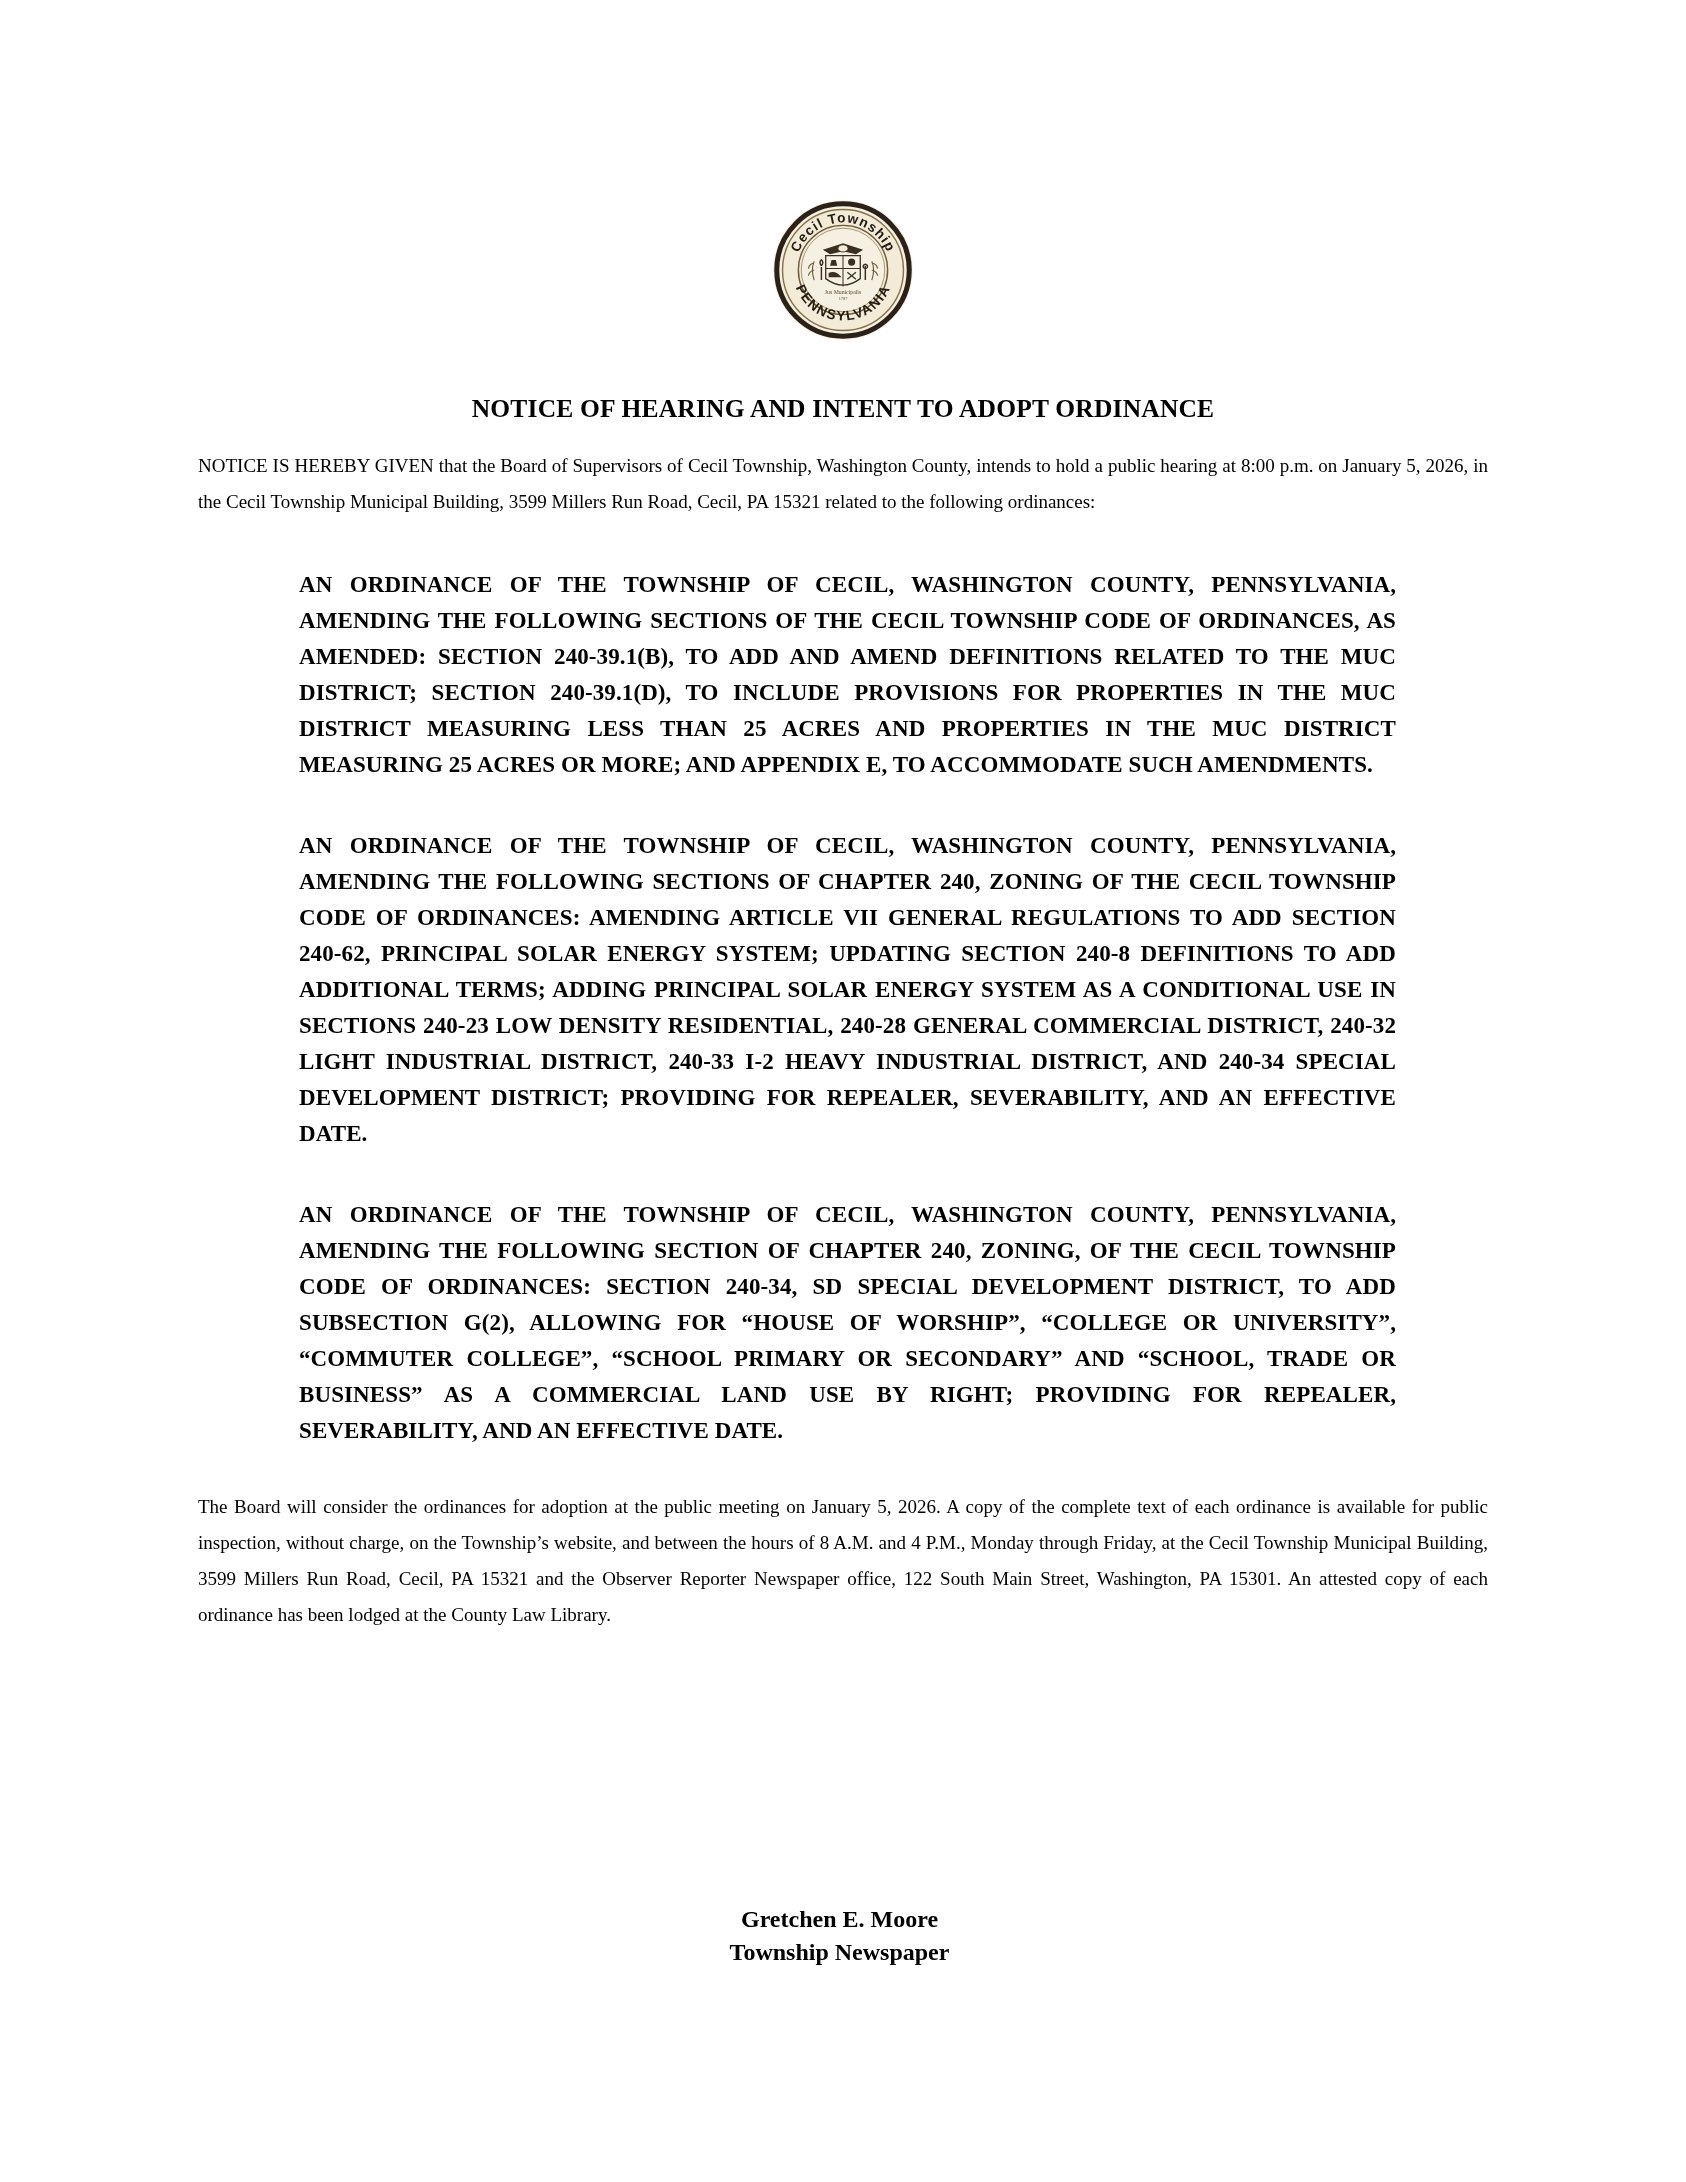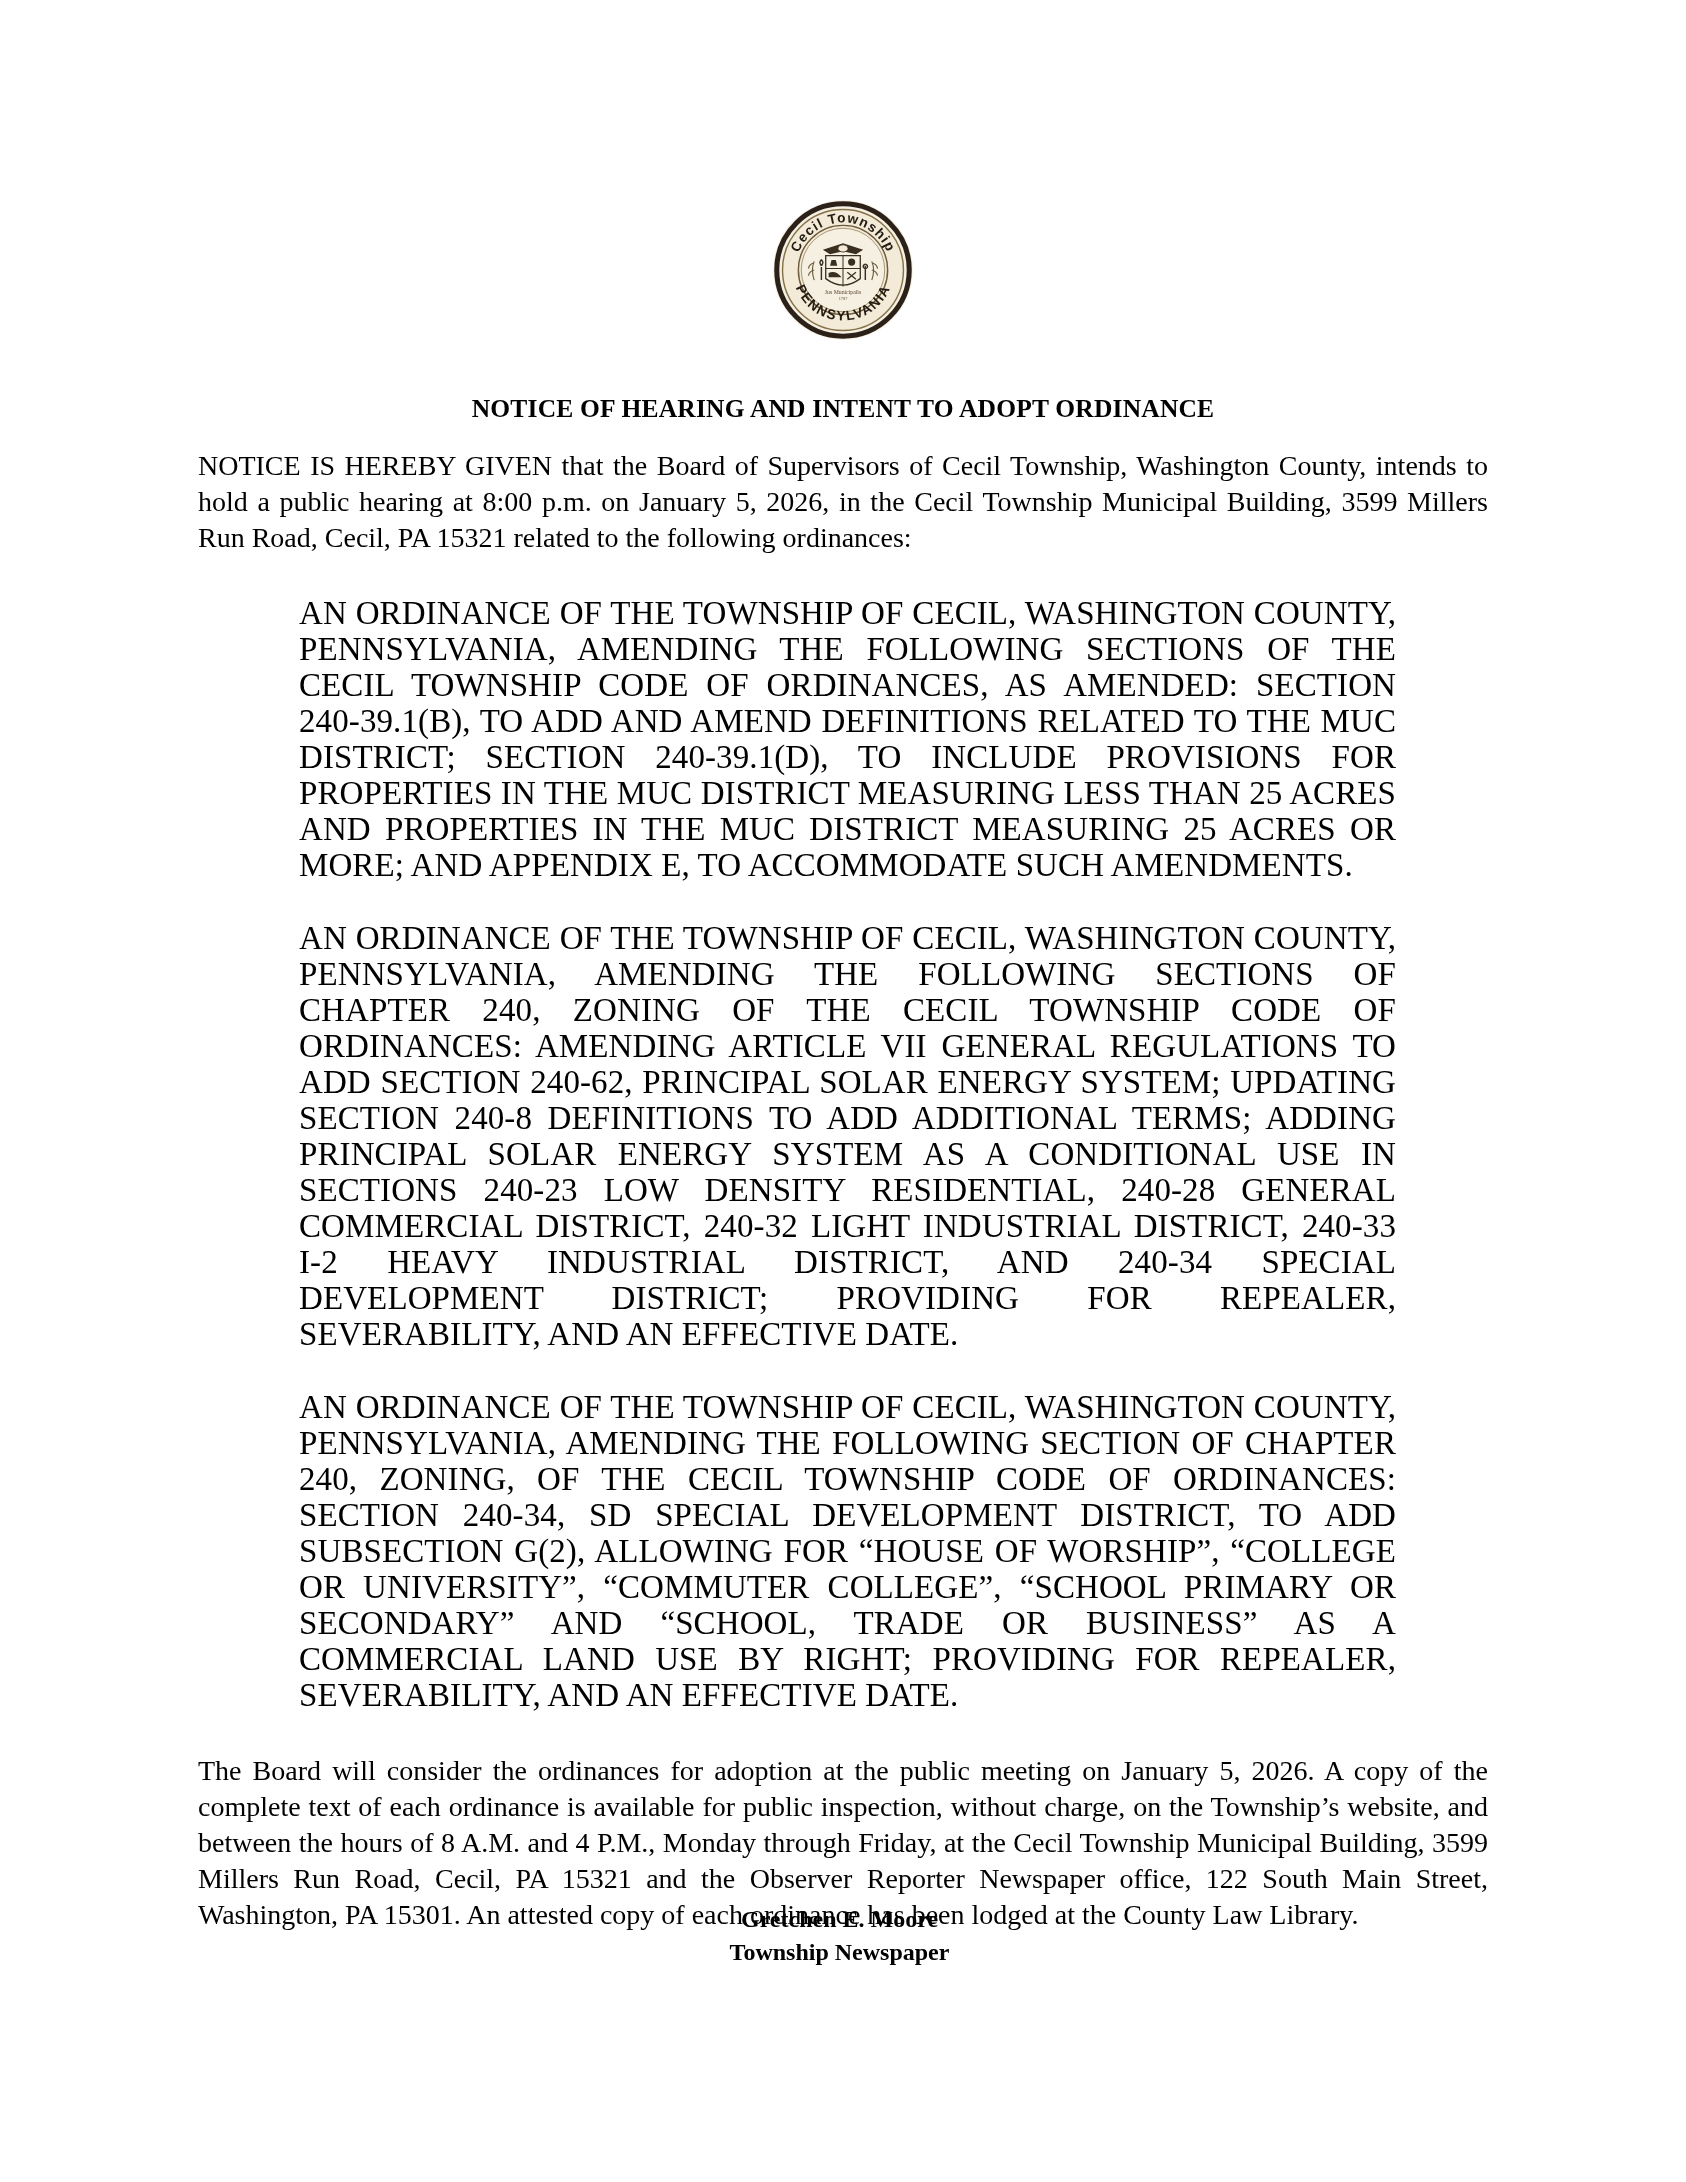--- a/index.html
+++ b/index.html
@@ -52,37 +52,37 @@
   
   .body-col {
     position: absolute;
     top: 448px;
     left: 198px;
     width: 1290px;
   }
 
   p.body-para {
     margin: 0 0 0 0;
-    font-size: 28px;
+    font-size: 19px;
     line-height: 36px;
     text-align: justify;
     text-justify: inter-word;
     hyphens: none;
   }
 
   .gap-after-intro { height: 39px; }
   .gap-between-blocks { height: 37px; }
   .gap-before-closing { height: 40px; }
 
   
   .ord-block {
-    margin: 0 0 0 101px;
+    margin: 8px 0 0 101px;
     width: 1097px;
-    font-size: 33px;
-    font-weight: normal;
+    font-size: 23px;
+    font-weight: bold;
     line-height: 36px;
     text-align: justify;
     text-justify: inter-word;
     letter-spacing: 0.1px;
   }
 
   
   .signature {
     position: absolute;
     top: 1903px;

